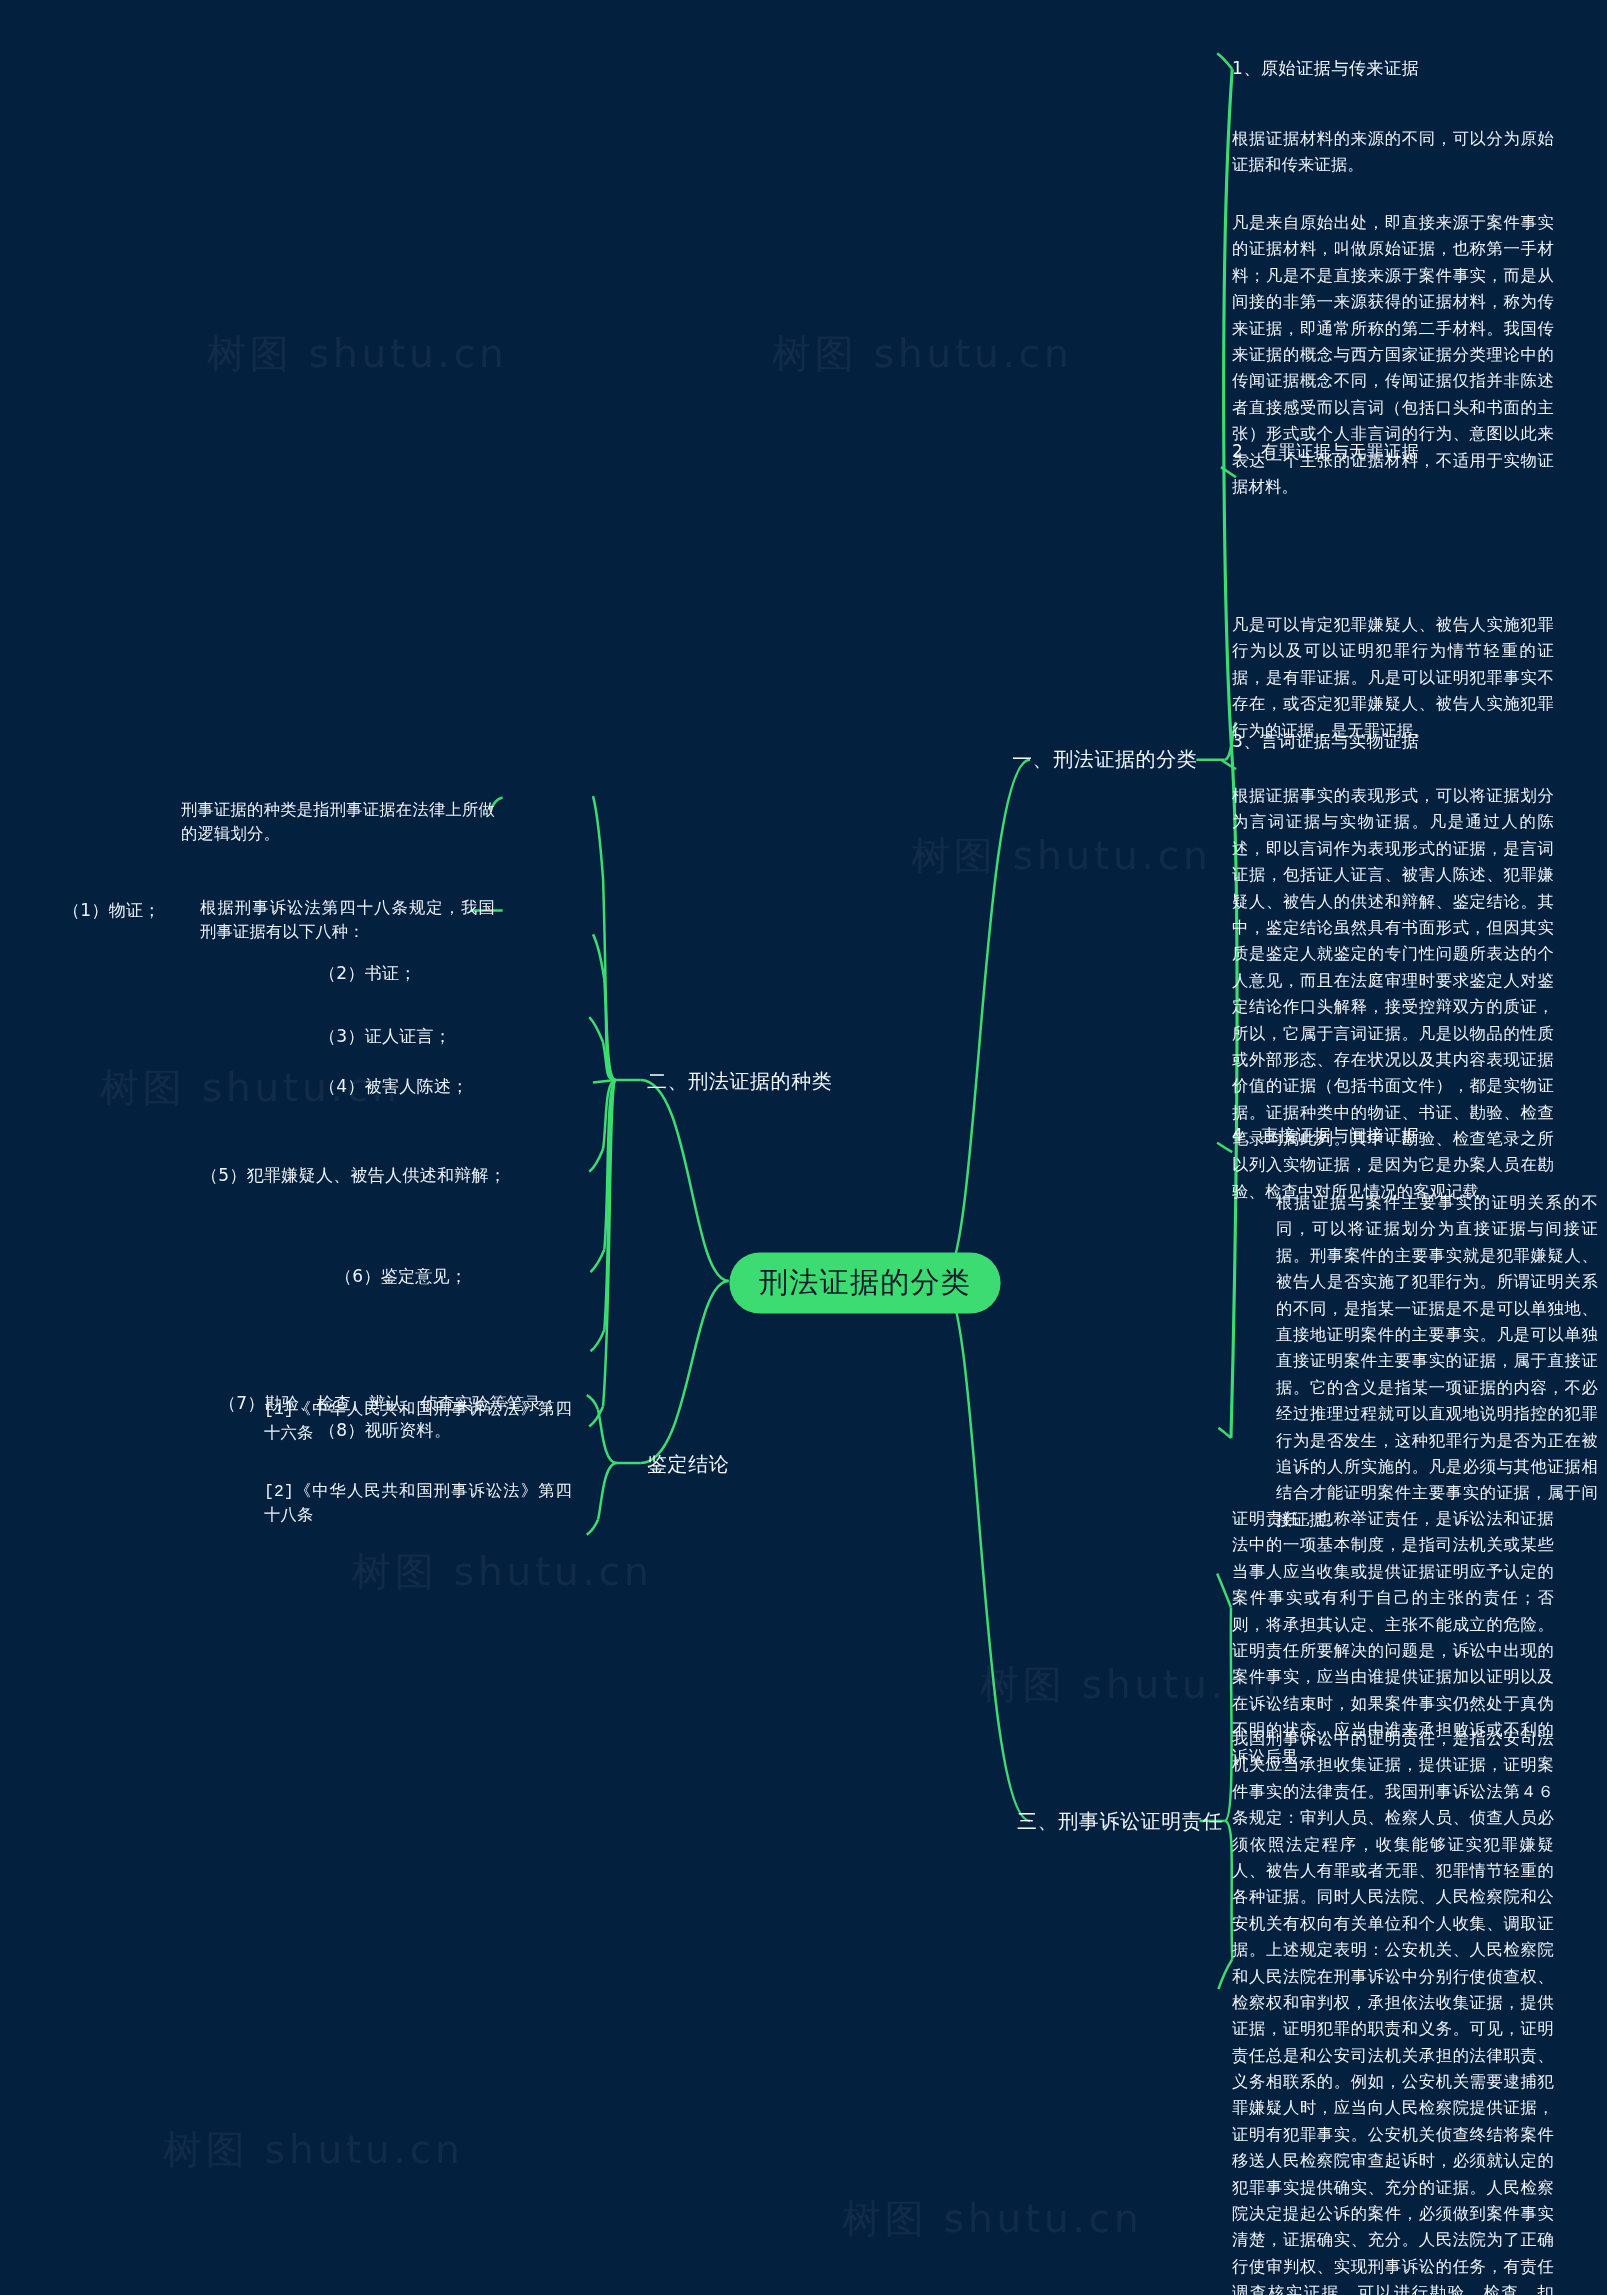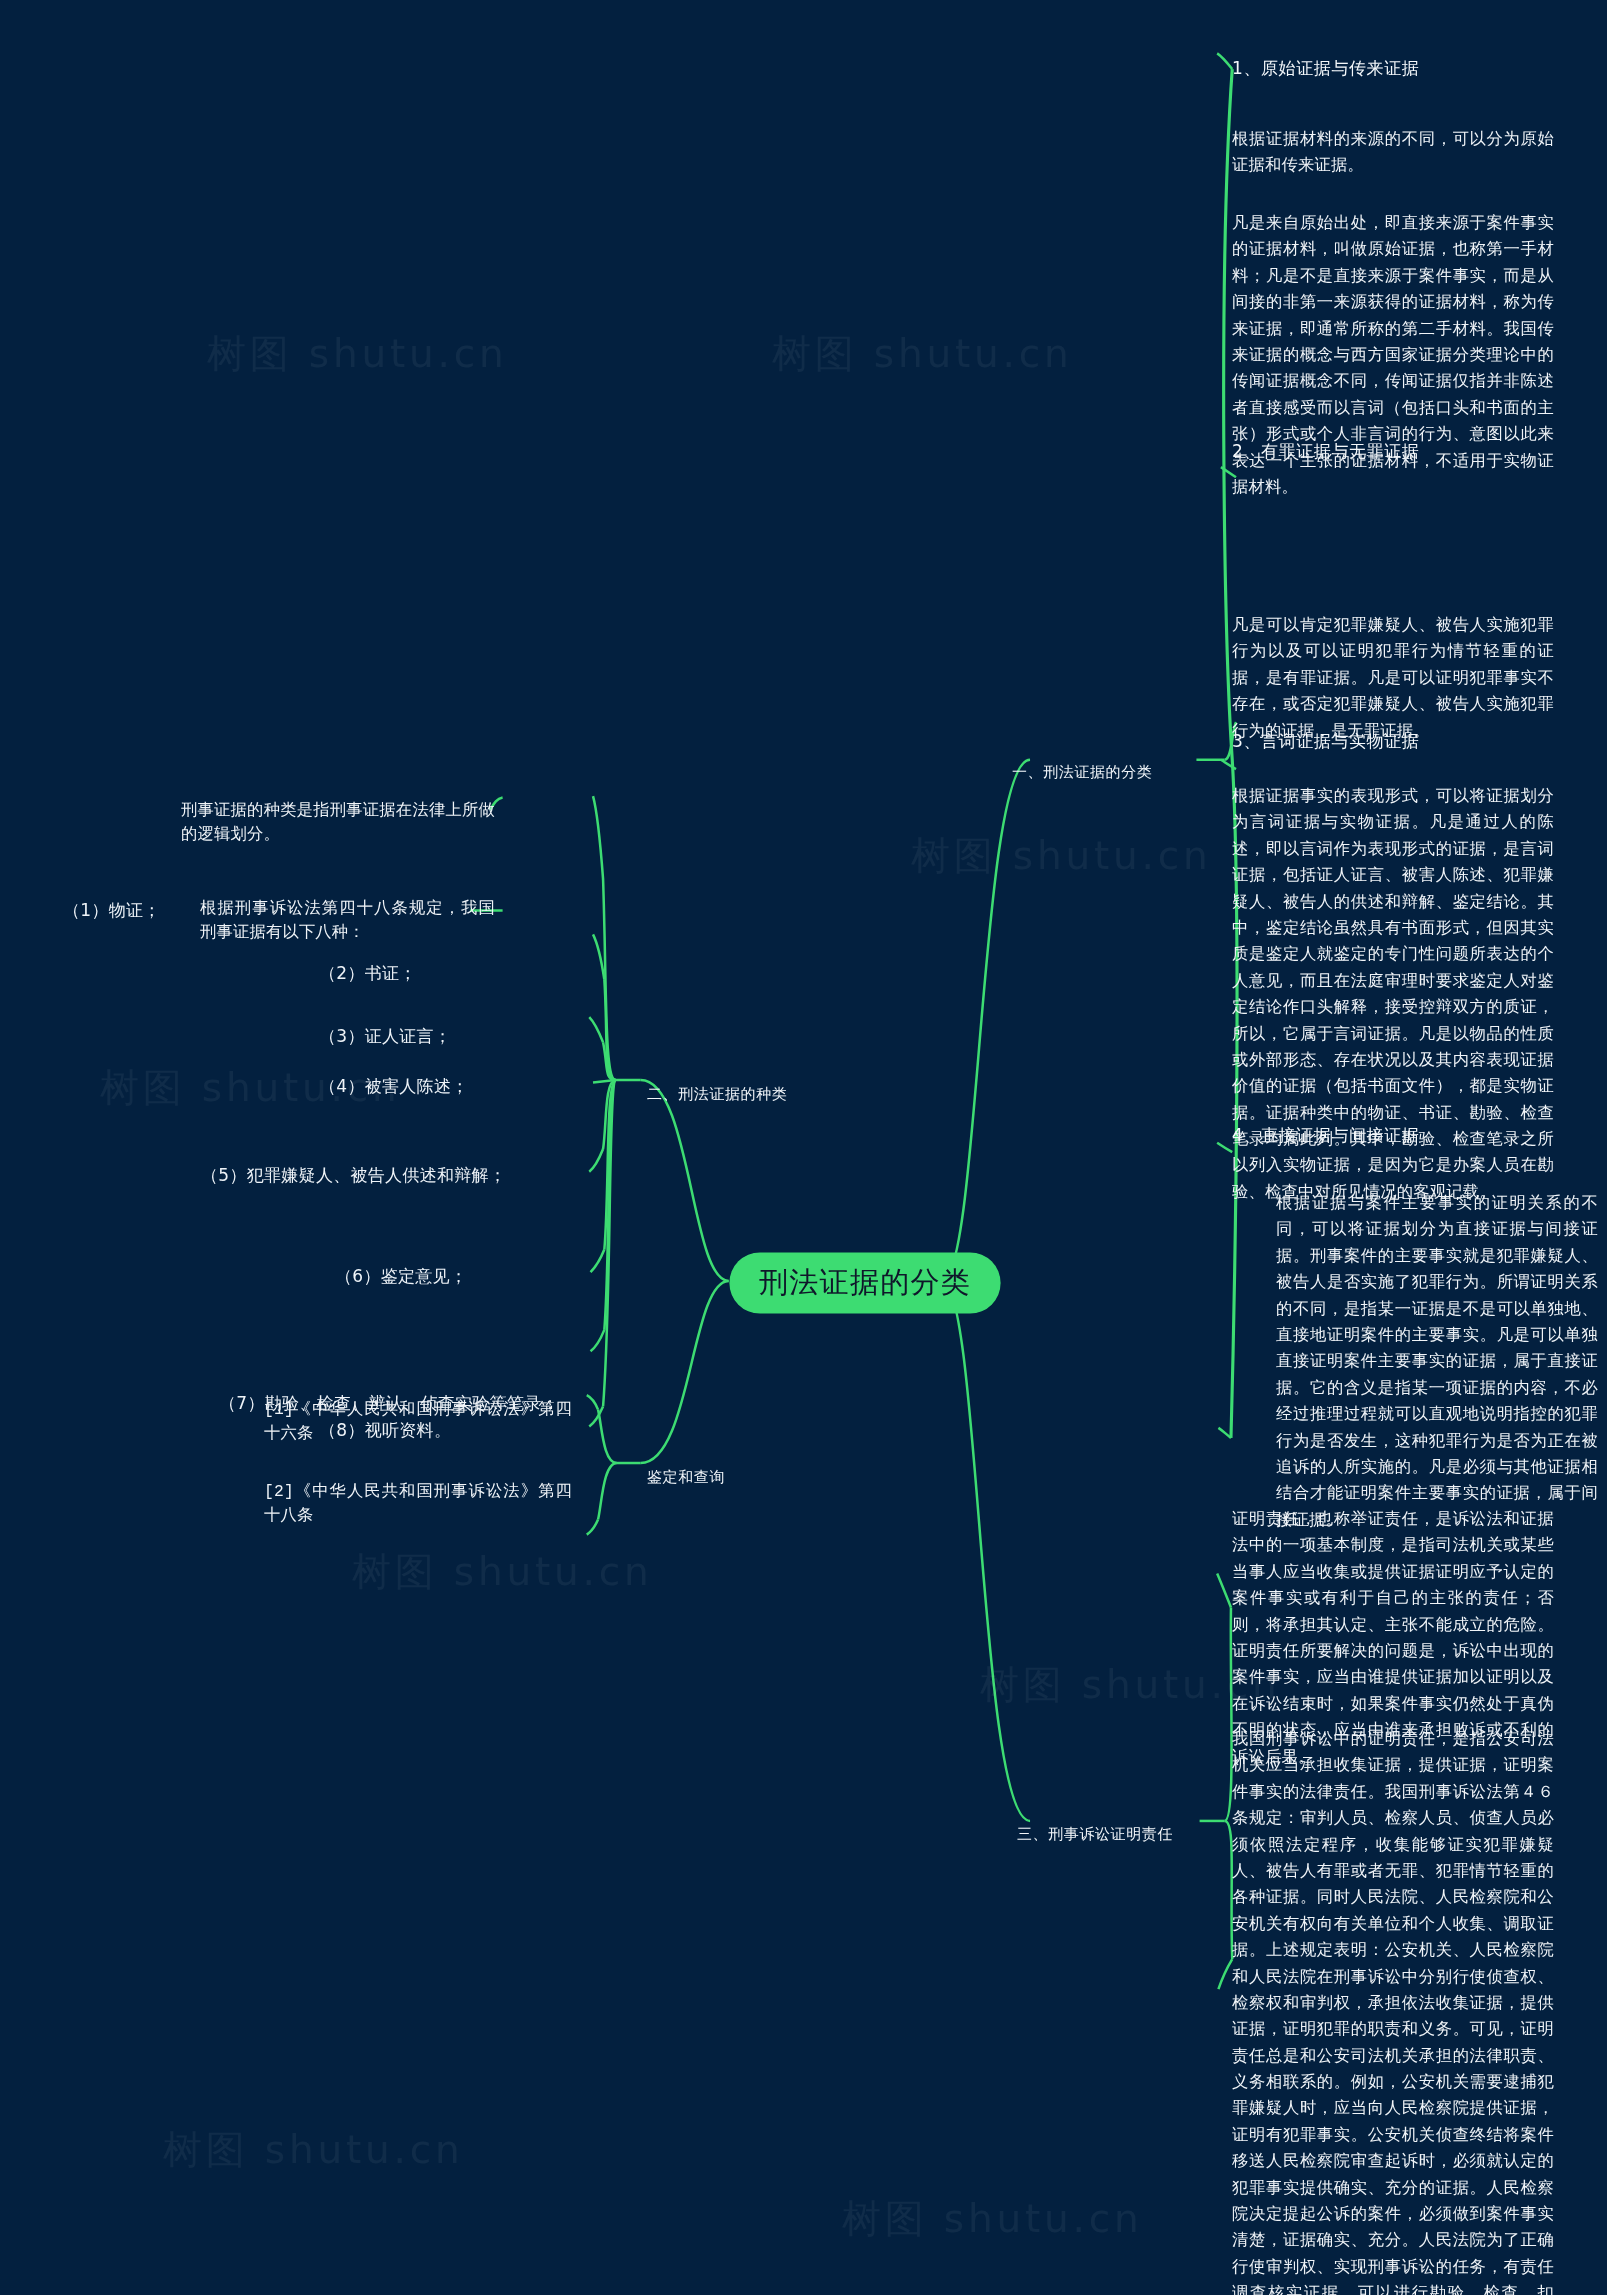--- a/index.html
+++ b/index.html
@@ -34,26 +34,25 @@
     color: #0f172a;
     border-radius: 30px;
     font-size: 29px;
     letter-spacing: 1.3px;
     padding: 14px 29px;
     white-space: nowrap;
     line-height: 1.1;
     box-shadow: 0 0 0 0.6px #3ddc72;
   }
   .branch-label {
-    font-size: 15px;
+    font-size: 20px;
     color: #f2f6fa;
     white-space: nowrap;
     line-height: 1.2;
     letter-spacing: 0.6px;
-    margin-top: 16px;
   }
   .leaf {
     font-size: 17px;
     color: #eef3f8;
     line-height: 1.45;
     letter-spacing: 0.3px;
     white-space: nowrap;
   }
   .para {
     font-size: 16.3px;
@@ -176,21 +175,21 @@
 
   <div class="node leaf" style="left:63px;top:898px;">（1）物证；</div>
   <div class="node leaf" style="left:319px;top:961px;">（2）书证；</div>
   <div class="node leaf" style="left:319px;top:1024px;">（3）证人证言；</div>
   <div class="node leaf" style="left:319px;top:1074px;">（4）被害人陈述；</div>
   <div class="node leaf" style="left:201px;top:1163px;">（5）犯罪嫌疑人、被告人供述和辩解；</div>
   <div class="node leaf" style="left:319px;top:1264px;margin-left:16px;">（6）鉴定意见；</div>
   <div class="node leaf" style="left:219px;top:1391px;">（7）勘验、检查、辨认、侦查实验等笔录；</div>
   <div class="node leaf" style="left:319px;top:1418px;">（8）视听资料。</div>
 
-  <div class="node branch-label" style="left:647px;top:1452px;">鉴定和查询</div>
+  <div class="node branch-label" style="left:647px;top:1452px;">鉴定结论</div>
   <div class="node para wrap2" style="left:264px;top:1398px;width:308px;">[1]《中华人民共和国刑事诉讼法》第四十六条</div>
   <div class="node para wrap2" style="left:264px;top:1480px;width:308px;">[2]《中华人民共和国刑事诉讼法》第四十八条</div>
 
   <div class="node branch-label" style="left:1017px;top:1809px;">三、刑事诉讼证明责任</div>
   <div class="node para" style="left:1232px;top:1506px;width:322px;">证明责任，也称举证责任，是诉讼法和证据法中的一项基本制度，是指司法机关或某些当事人应当收集或提供证据证明应予认定的案件事实或有利于自己的主张的责任；否则，将承担其认定、主张不能成立的危险。证明责任所要解决的问题是，诉讼中出现的案件事实，应当由谁提供证据加以证明以及在诉讼结束时，如果案件事实仍然处于真伪不明的状态，应当由谁来承担败诉或不利的诉讼后果。</div>
   <div class="node para" style="left:1232px;top:1726px;width:322px;">我国刑事诉讼中的证明责任，是指公安司法机关应当承担收集证据，提供证据，证明案件事实的法律责任。我国刑事诉讼法第４６条规定：审判人员、检察人员、侦查人员必须依照法定程序，收集能够证实犯罪嫌疑人、被告人有罪或者无罪、犯罪情节轻重的各种证据。同时人民法院、人民检察院和公安机关有权向有关单位和个人收集、调取证据。上述规定表明：公安机关、人民检察院和人民法院在刑事诉讼中分别行使侦查权、检察权和审判权，承担依法收集证据，提供证据，证明犯罪的职责和义务。可见，证明责任总是和公安司法机关承担的法律职责、义务相联系的。例如，公安机关需要逮捕犯罪嫌疑人时，应当向人民检察院提供证据，证明有犯罪事实。公安机关侦查终结将案件移送人民检察院审查起诉时，必须就认定的犯罪事实提供确实、充分的证据。人民检察院决定提起公诉的案件，必须做到案件事实清楚，证据确实、充分。人民法院为了正确行使审判权、实现刑事诉讼的任务，有责任调查核实证据，可以进行勘验、检查、扣押、鉴定和查询、冻结。在法庭审理中，法院可以讯问被告人、询问证人、鉴定人，以查明案件事实。第一审法院的定罪判决，必须是案件事实清楚，证据确实、充分。如果证据不足，第二审法院将予以撤销或改判。即使是生效的判决，如果证据不足，也可依照审判监督程序对案件进行再审。</div>
 
 </div>
 
 

